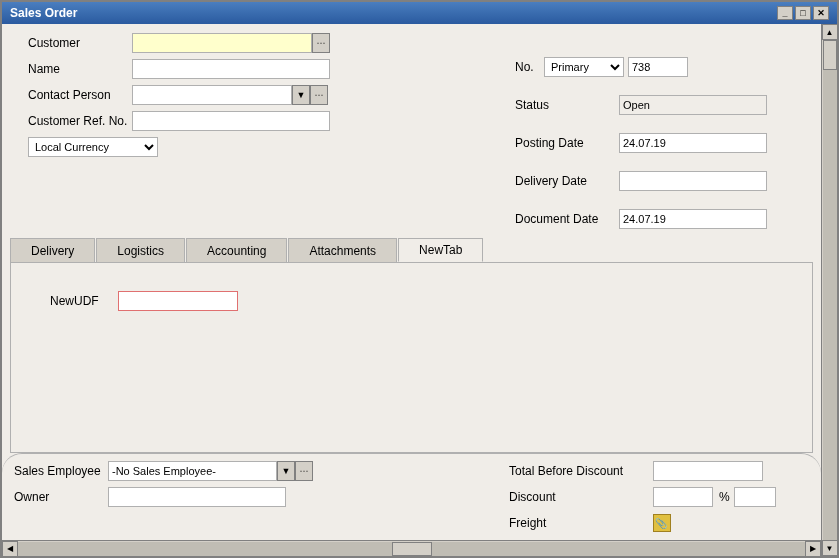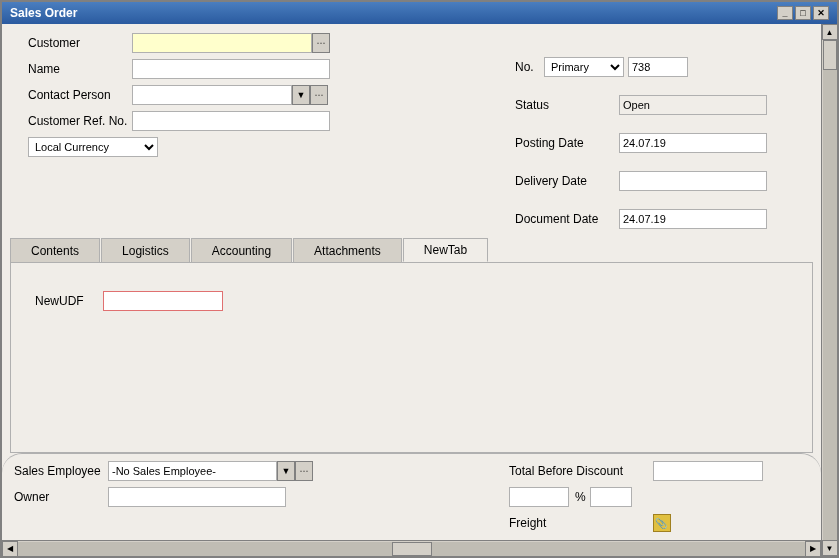--- a/index.html
+++ b/index.html
@@ -229,20 +229,21 @@
       display: flex;
       flex-direction: column;
       gap: 8px;
       padding: 16px 12px;
     }
 
     .udf-row {
       display: flex;
       align-items: center;
       gap: 8px;
+      margin-left: 15px;
     }
 
     .udf-label {
       font-size: 12px;
       width: 60px;
     }
 
     .udf-input {
       width: 120px;
       height: 20px;
@@ -473,21 +474,21 @@
         </div>
       </div>
 
       <div class="tabs-area">
 
         <div class="watermark">STEM</div>
         <div class="watermark-url">www.sterling-team.com</div>
 
         <div class="tab-headers">
           <div class="tab">
-            <span>Contents</span>
+            <span>Delivery</span>
           </div>
           <div class="tab">
             <span>Logistics</span>
           </div>
           <div class="tab">
             <span>Accounting</span>
           </div>
           <div class="tab">
             <span>Attachments</span>
           </div>
@@ -520,20 +521,21 @@
             <span class="bottom-label">Owner</span>
             <input class="form-input-white" style="width: 178px;" type="text" value="">
           </div>
         </div>
         <div class="bottom-right">
           <div class="bottom-row">
             <span class="bottom-right-label">Total Before Discount</span>
             <input class="form-input-white" style="width: 110px;" type="text" value="">
           </div>
           <div class="bottom-row">
+            <span class="bottom-right-label">Discount</span>
             <input class="form-input-white" style="width: 60px;" type="text" value="">
             <span class="percent-sign">%</span>
             <input class="form-input-white" style="width: 42px;" type="text" value="">
           </div>
           <div class="bottom-row">
             <span class="bottom-right-label">Freight</span>
             <div class="freight-icon">📎</div>
           </div>
         </div>
       </div>

